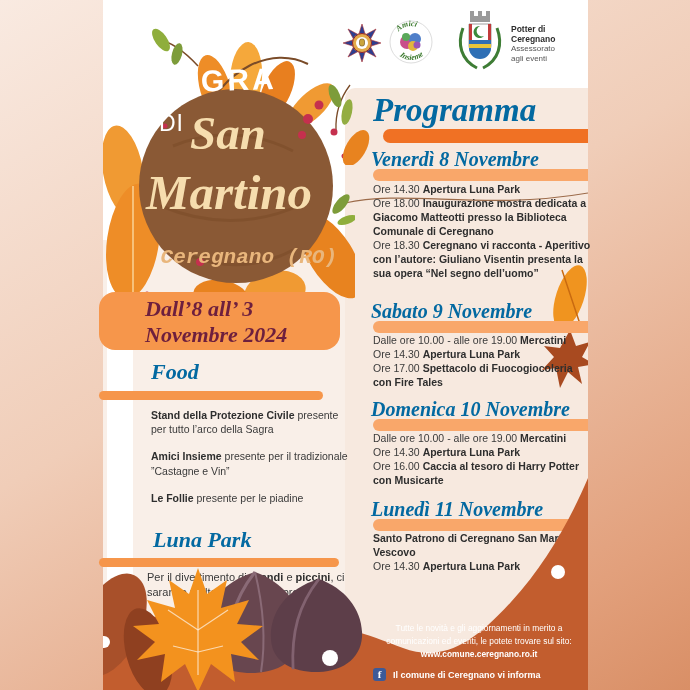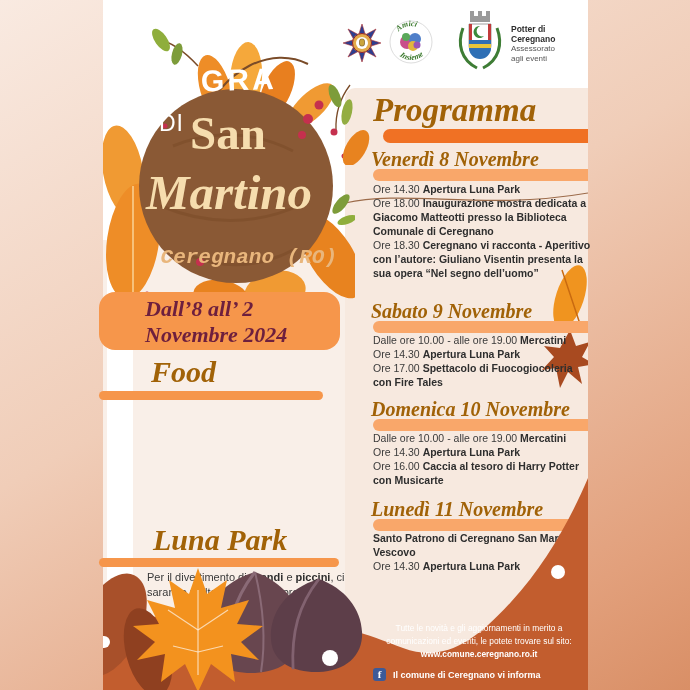--- a/index.html
+++ b/index.html
@@ -4,48 +4,48 @@
 <style>
   html,body{margin:0;padding:0;}
   body{
     width:690px;height:690px;position:relative;overflow:hidden;
     background:linear-gradient(150deg,#f9eae1 0%,#f0cdb8 45%,#e2a07c 85%,#d98f66 100%);
     font-family:"Liberation Sans",sans-serif;
   }
   #poster{position:absolute;left:103px;top:0;width:485px;height:690px;background:#ffffff;}
   .abs{position:absolute;}
   
-  .script{font-family:"Liberation Serif",serif;font-style:italic;font-weight:bold;color:#a16207;}
+  .script{font-family:"Liberation Serif",serif;font-style:italic;font-weight:bold;color:#0369a1;}
   
   #left-cream{left:0;top:240px;width:242px;height:450px;background:#f9efe8;}
   #white-strip{left:4px;top:232px;width:26px;height:458px;background:#ffffff;}
   #date-badge{left:-4px;top:292px;width:241px;height:58px;background:#f6964b;border-radius:16px;}
   #date-badge .l{margin-left:46px;font-size:22px;line-height:26px;}
   #date-badge .wrap{padding-top:4px;}
-  .h-script{font-size:30px;line-height:32px;}
+  .h-script{font-size:22px;line-height:32px;}
   .bar{background:#f6964b;border-radius:6px;height:9px;}
   .body-txt{font-size:10.5px;line-height:1.35;color:#3a3a3a;}
   .body-txt b{color:#2e2e2e;}
   
   #right-panel{left:242px;top:88px;width:243px;height:602px;background:#f7e9df;border-top-left-radius:10px;}
   #programma-h{left:28px;top:4px;font-size:33px;}
   #programma-bar{position:absolute;left:38px;top:41px;width:205px;height:14px;background:#f07124;border-radius:8px 0 0 8px;}
   .day-h{position:absolute;left:26px;font-size:20px;z-index:2;}
   .day-bar{position:absolute;left:28px;width:215px;height:12px;background:#f9a76a;border-radius:7px 0 0 7px;z-index:1;}
   .ev-block{position:absolute;left:28px;width:218px;z-index:2;}
   .ev{margin:0;font-size:10.5px;line-height:1.33;color:#3a3a3a;}
   .ev b{color:#2e2e2e;}
   
   #title-art{left:0;top:6px;width:252px;height:298px;}
   #title-art svg{position:absolute;left:0;top:0;}
   .t-sagra{position:absolute;left:28px;top:58px;width:168px;text-align:center;color:#ffffff;
     font-weight:bold;font-size:30px;letter-spacing:3px;transform:rotate(-2deg);}
   .t-line2{position:absolute;left:56px;top:100px;white-space:nowrap;}
   .t-di{color:#ffffff;font-weight:normal;font-size:23px;vertical-align:18px;letter-spacing:1px;}
-  .t-san{font-family:"Liberation Serif",serif;font-weight:bold;font-size:47px;color:#f6ddae;margin-left:6px;}
+  .t-san{font-family:"Liberation Serif",serif;font-style:italic;font-weight:bold;font-size:47px;color:#f6ddae;margin-left:6px;}
   .t-martino{position:absolute;left:16px;top:158px;width:220px;text-align:center;
     font-family:"Liberation Serif",serif;font-style:italic;font-weight:bold;font-size:49px;color:#f6ddae;}
   .t-loc{position:absolute;left:18px;top:240px;width:216px;text-align:right;
     font-family:Liberation Mono, monospace;font-style:italic;font-weight:bold;font-size:21px;color:#e9b67c;}
   
   #header-logos{left:0;top:0;width:485px;height:88px;background:#ffffff;}
   #comune-label{position:absolute;left:408px;top:24px;font-size:8px;line-height:10px;color:#555555;}
   #comune-label .b{font-weight:bold;color:#2d2d2d;font-size:8.5px;}
   
   #footer-text{left:270px;top:622px;width:212px;color:#ffffff;z-index:6;}
@@ -166,27 +166,32 @@
     <div class="t-sagra">SAGRA</div>
     <div class="t-line2">
       <span class="t-di">DI</span><span class="t-san">San</span>
     </div>
     <div class="t-martino">Martino</div>
     <div class="t-loc">Ceregnano (RO)</div>
   </div>
 
   <div id="date-badge" class="abs z2">
     <div class="wrap">
-      <div class="l script" style="color:#6d1f3e">Dall’8 all’ 2</div>
+      <div class="l script" style="color:#6d1f3e">Dall’8 all’ 3</div>
       <div class="l script" style="color:#6d1f3e">Novembre 2024</div>
     </div>
   </div>
 
   <div class="abs script h-script z2" style="left:48px;top:356px">Food</div>
   <div class="abs bar z1" style="left:-4px;top:391px;width:224px"></div>
+  <div class="abs body-txt z2" style="left:48px;top:408px;width:202px">
+    <p style="margin:0 0 13px 0"><b>Stand della Protezione Civile</b><span> presente per tutto l’arco della Sagra</span></p>
+    <p style="margin:0 0 13px 0"><b>Amici Insieme</b><span> presente per il tradizionale ”Castagne e Vin”</span></p>
+    <p style="margin:0"><b>Le Follie</b><span> presente per le piadine</span></p>
+  </div>
 
   <div class="abs script h-script z2" style="left:50px;top:524px">Luna Park</div>
   <div class="abs bar z1" style="left:-4px;top:558px;width:240px"></div>
   <div class="abs body-txt z2" style="left:44px;top:570px;width:222px;font-size:11px">
     <span>Per il divertimento di </span><b>grandi</b><span> e </span><b>piccini</b><span>, ci saranno molte attrazioni da provare!</span>
   </div>
 
   <div id="right-panel" class="abs">
     <svg class="abs" style="left:0;top:97px" width="243" height="30" viewBox="0 0 243 30">
       <path d="M0,18 C60,4 140,26 243,8" stroke="#9c6b4a" stroke-width="1.2" fill="none"></path>

